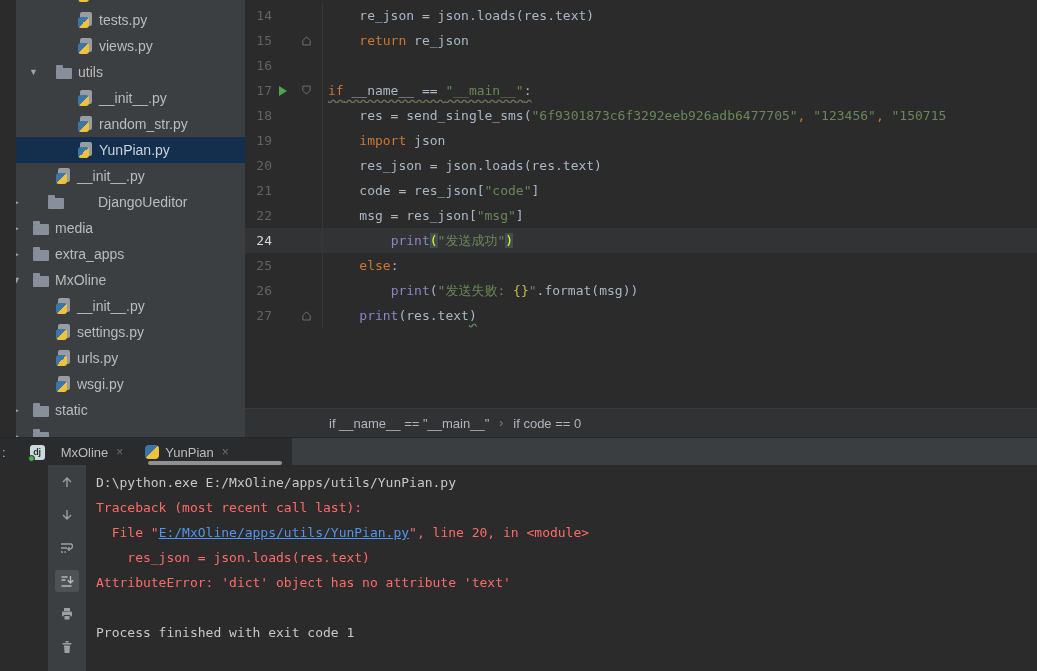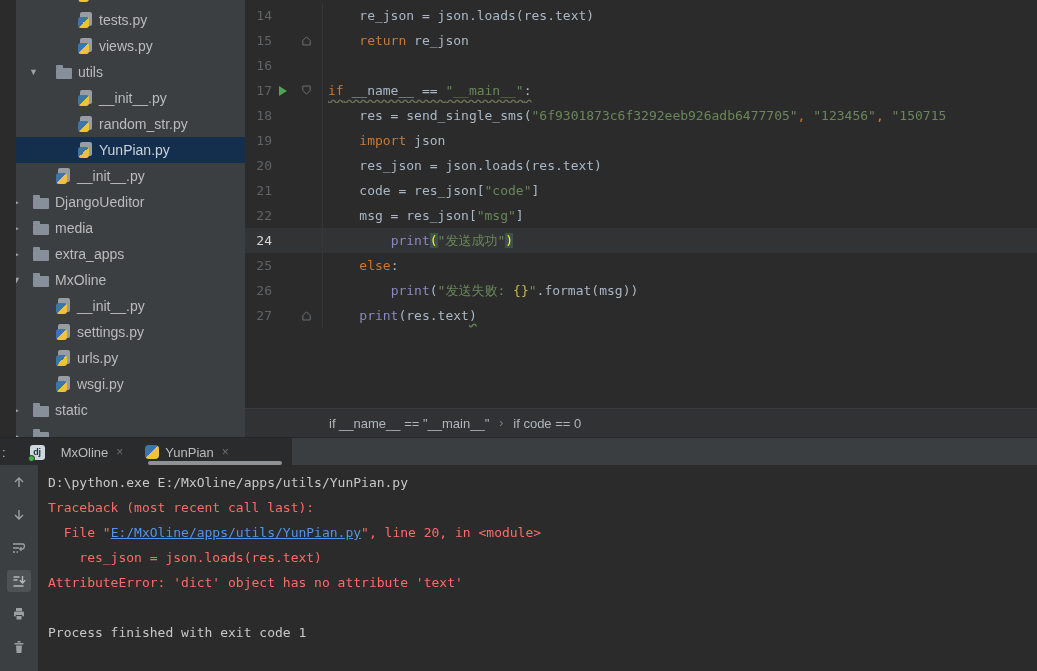--- a/index.html
+++ b/index.html
@@ -61,21 +61,21 @@
   .rtab .close { color:#6e7072; margin-left:8px; font-size:12px; }
   .icon-dj { position:relative; width:15px; height:15px; background:#cfd8dd; border-radius:3px; color:#243238;
              font-size:9px; font-weight:bold; display:flex; align-items:center; justify-content:center; margin-right:16px; }
   .icon-dj .dot { position:absolute; left:-2px; bottom:-2px; width:7px; height:7px; border-radius:50%;
              background:#46b145; border:1px solid #292b2d; }
   .icon-py-tab { width:14px; height:14px; border-radius:4px; margin-right:6px;
              background:linear-gradient(135deg,#3c76a8 50%,#f0c23c 50%); }
   .tab-underline { position:absolute; left:148px; bottom:0; width:134px; height:4px; background:#8f9294; border-radius:2px; }
 
   
-  .console { position:absolute; left:0; top:465px; width:1037px; height:206px; display:flex; }
+  .console { position:absolute; left:0; top:465px; width:1037px; height:206px; display:flex;padding-left:48px; }
   .iconbar { width:38px; background:#3c3f41; display:flex; flex-direction:column; align-items:center;
              padding-top:6px; gap:11px; flex:0 0 auto; }
   .tbtn { width:24px; height:22px; display:flex; align-items:center; justify-content:center; cursor:pointer; border-radius:3px; }
   .tbtn.selected { background:#4e5254; }
   .output { flex:1; background:#2b2b2b; font-family:"DejaVu Sans Mono","Liberation Mono",monospace;
             font-size:13px; line-height:25px; padding:5px 0 0 10px; white-space:pre; overflow:hidden; }
   .seg-out { color:#c8c8c8; } .seg-err { color:#ff6b68; }
   .seg-link { color:#5394ec; text-decoration:underline; cursor:pointer; }
 </style>
 </head>
@@ -131,21 +131,21 @@
           </span>
           <span>YunPian.py</span>
         </div>
         <div class="tree-row" style="padding-left: 40px;">
           <span class="icon-pyfile">
             <span class="page"></span>
             <span class="logo"></span>
           </span>
           <span>__init__.py</span>
         </div>
-        <div class="tree-row" style="padding-left: 17px;">
+        <div class="tree-row" style="padding-left: 32px; gap: 28px;">
           <span class="tree-arrow" style="left: -4px;">▶</span>
           <span class="icon-folder"></span>
           <span>DjangoUeditor</span>
         </div>
         <div class="tree-row" style="padding-left: 17px;">
           <span class="tree-arrow" style="left: -4px;">▶</span>
           <span class="icon-folder"></span>
           <span>media</span>
         </div>
         <div class="tree-row" style="padding-left: 17px;">

